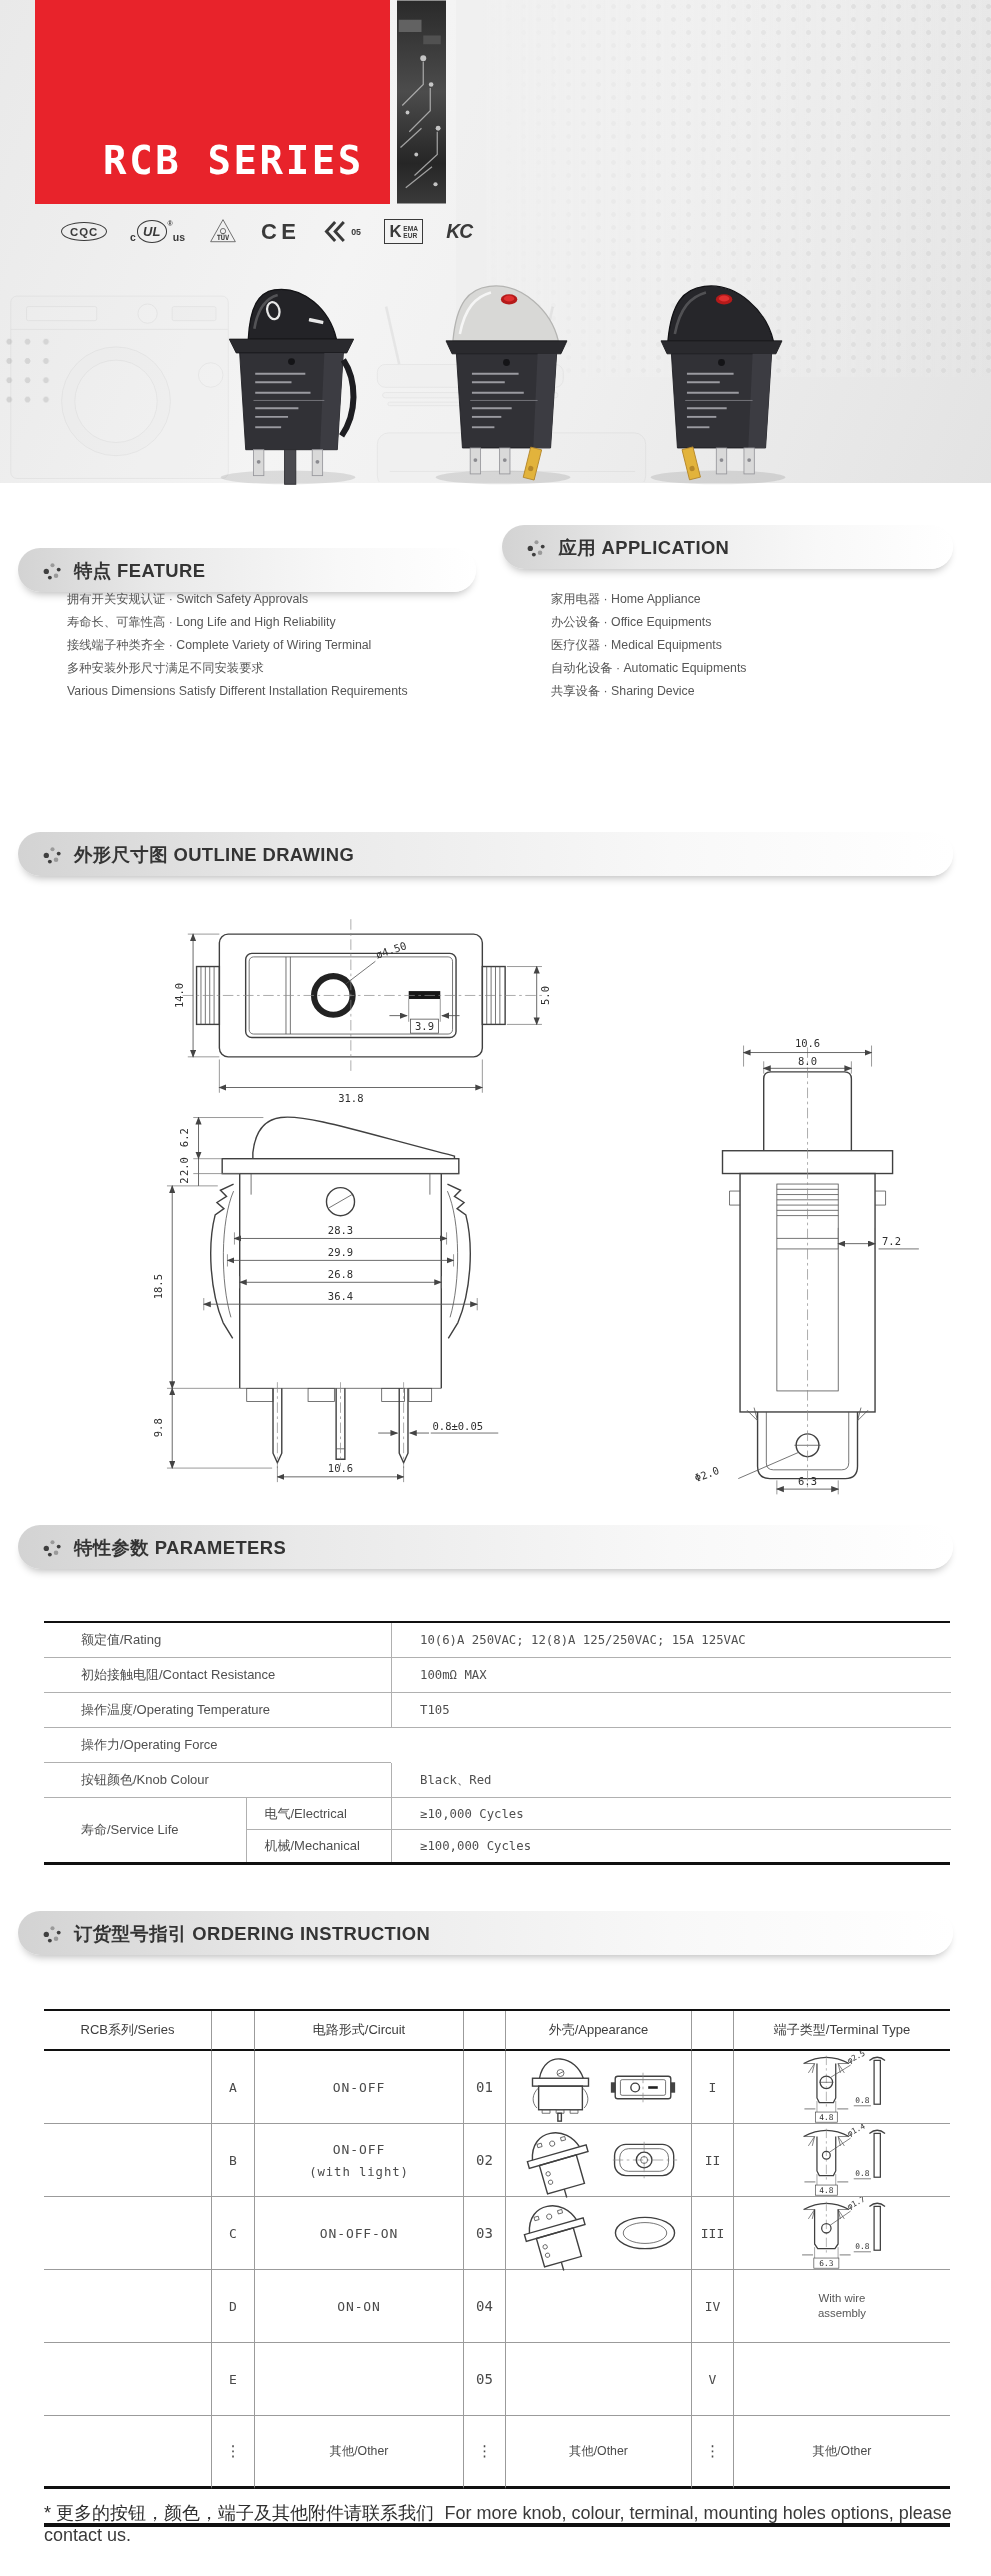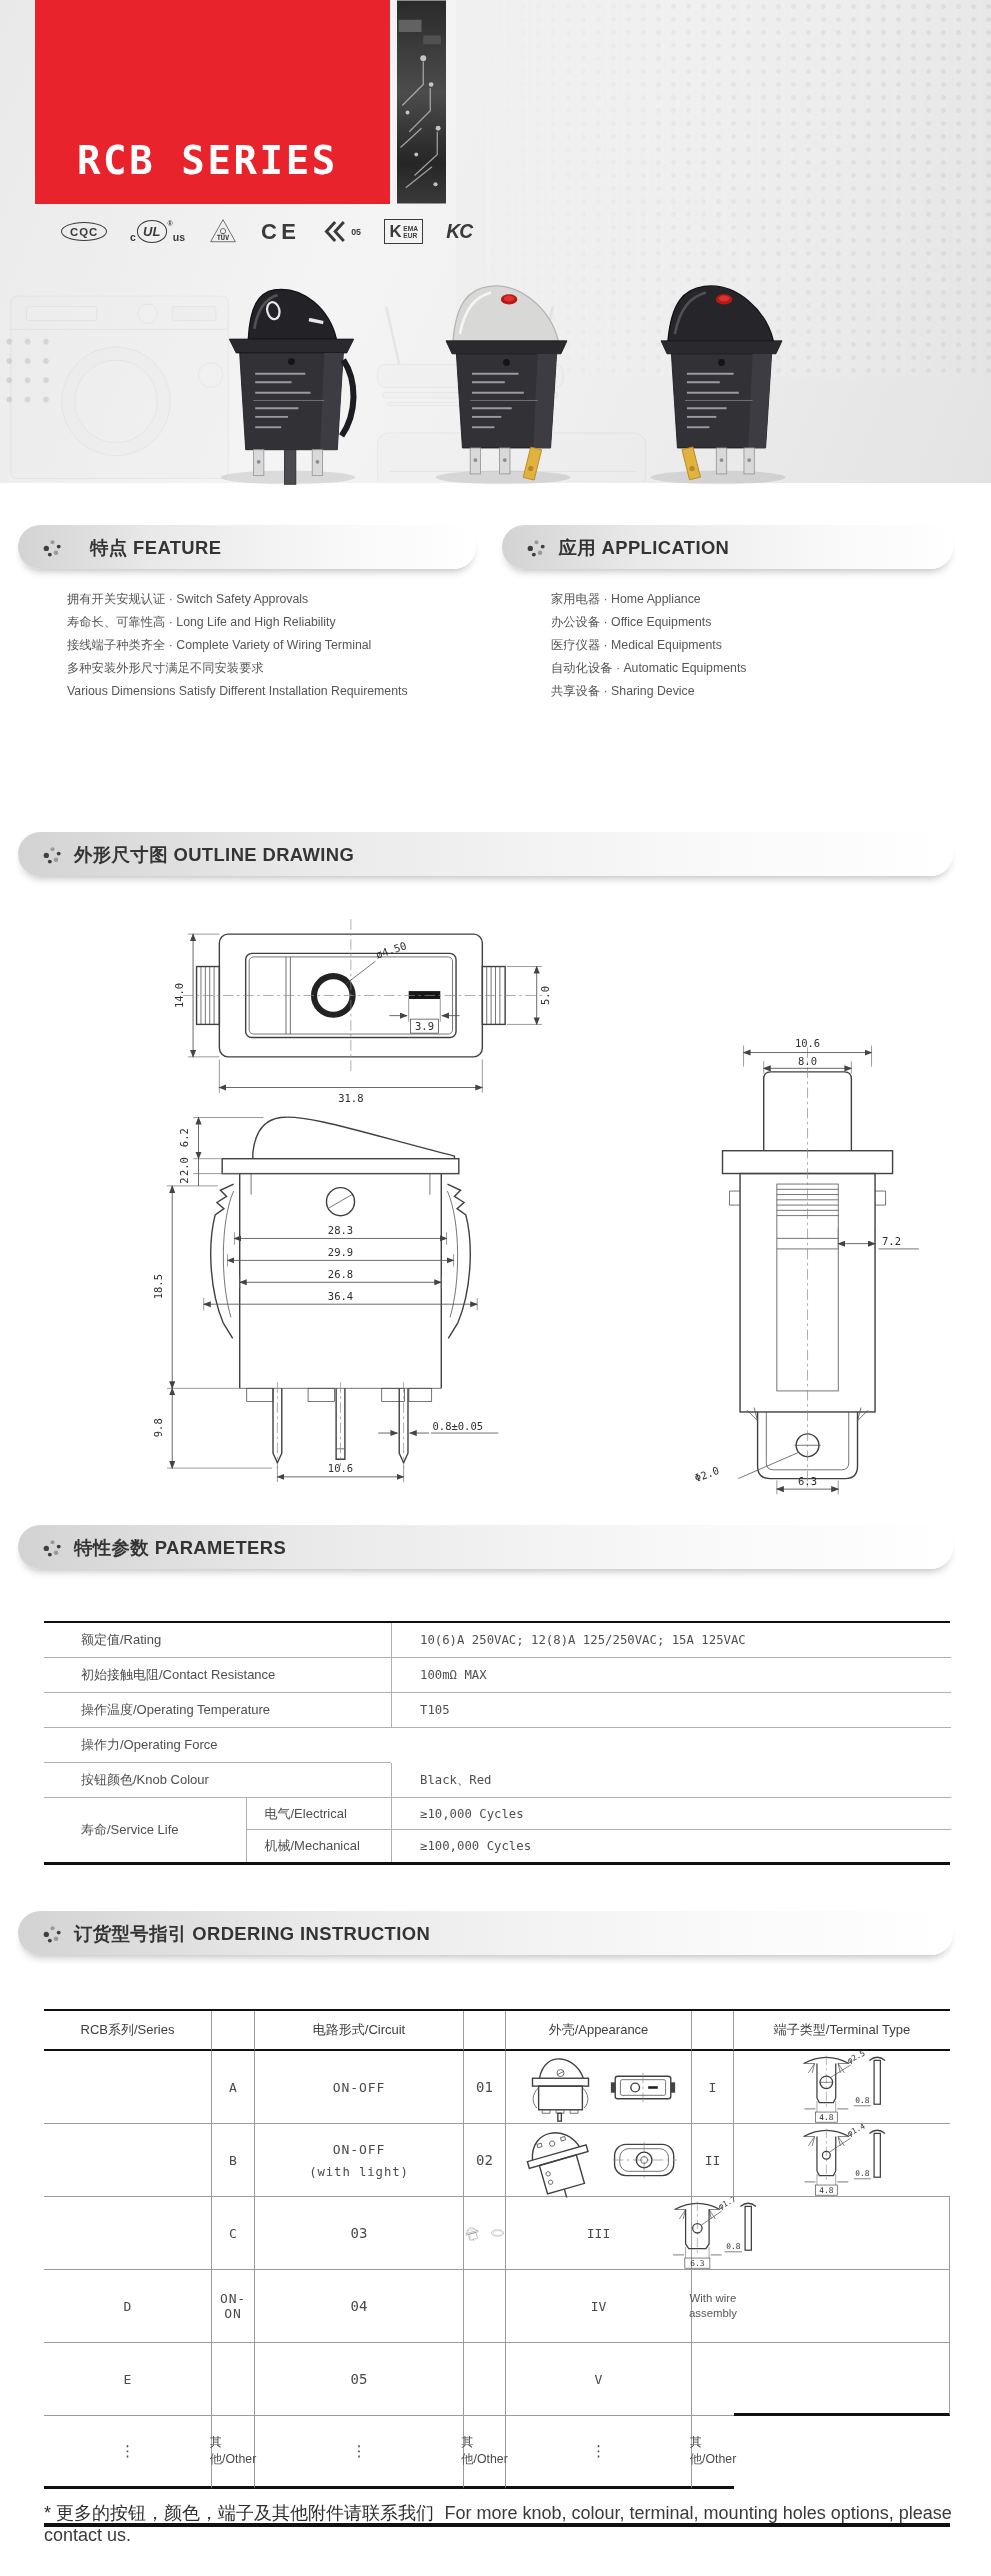--- a/index.html
+++ b/index.html
@@ -11,21 +11,21 @@
   .hero{position:absolute;left:0;top:0;width:991px;height:483px;
         background:linear-gradient(112deg,#e9e9e9 0%,#f4f4f4 38%,#efefef 62%,#e3e3e3 100%);}
   .dots-right{position:absolute;left:456px;top:0;width:535px;height:377px;
         background-image:linear-gradient(to left, rgba(240,240,240,0) 0%, rgba(240,240,240,.55) 55%, #efefef 95%),
                          radial-gradient(circle,#d7d7d7 2.1px, rgba(215,215,215,0) 2.6px);
         background-size:100% 100%,15px 13px;opacity:.75;}
   .dots-left{position:absolute;left:0;top:332px;width:58px;height:77px;
         background-image:radial-gradient(circle,#cccccc 2.6px, rgba(204,204,204,0) 3.2px);
         background-size:18.4px 19.3px;opacity:.8;}
   .red-block{position:absolute;left:35px;top:0;width:355px;height:204px;background:#e8232b;
-        display:flex;align-items:flex-end;padding:0 0 21px 42px;box-sizing:border-box;}
+        display:flex;align-items:flex-end;padding:0 0 21px 42px;box-sizing:border-box;justify-content:center;}
   .red-block h1{margin:0;color:#ffffff;font-family:"DejaVu Sans Mono",monospace;
         font-size:39px;font-weight:bold;letter-spacing:2.6px;}
   .circuit-strip{position:absolute;left:397px;top:0;width:49px;height:204px;}
 
   
   .certs{position:absolute;left:61px;top:214px;height:35px;display:flex;align-items:center;gap:23px;color:#3a3a3a;}
   .cert{display:flex;align-items:center;}
   .cqc{border:1.8px solid #3a3a3a;border-radius:50%;padding:2.6px 8px;font-size:11.4px;font-weight:bold;letter-spacing:0.9px;}
   .ul-wrap{font-size:10.5px;font-weight:bold;display:flex;align-items:flex-end;}
   .ul-circle{border:1.8px solid #3a3a3a;border-radius:50%;padding:2.6px 5.3px;font-size:13px;font-style:italic;font-weight:bold;margin:0 0.9px;}
@@ -275,21 +275,21 @@
           <circle cx="64" cy="230" r="3" fill="#b5872a"></circle>
         </g>
         <rect x="94" y="206" width="12" height="30" fill="#d9d9d9" stroke="#97979c"></rect>
         <circle cx="100" cy="220" r="2.2" fill="#8b8b90"></circle>
         <rect x="126" y="206" width="12" height="30" fill="#d9d9d9" stroke="#97979c"></rect>
         <circle cx="132" cy="220" r="2.2" fill="#8b8b90"></circle>
       </svg>
     </div>
   </div>
 
-  <div class="pill" style="left:17.5px;top:525px;width:458px;gap:16px;">
+  <div class="pill" style="left:17.5px;top:548px;width:458px;">
     <svg width="23" height="23" viewBox="0 0 26 26">
       <circle cx="6" cy="14" r="3" fill="#3f3f3f"></circle>
         <circle cx="13" cy="7" r="2.3" fill="#9a9a9a"></circle>
       <circle cx="20" cy="12" r="2.2" fill="#3f3f3f"></circle>
         <circle cx="10" cy="21" r="2.2" fill="#3f3f3f"></circle>
       <circle cx="17" cy="19" r="2.6" fill="#9a9a9a"></circle>
     </svg>
     <span class="ttl">特点 FEATURE</span>
   </div>
   <div class="plist" style="left:67px;top:588px;">
@@ -658,20 +658,21 @@
         <text class="dm2" x="45" y="88" text-anchor="middle">4.8</text>
         <path class="out" d="M100,12 Q110,4 120,12"></path>
         <rect class="out" x="106" y="12" width="8" height="56"></rect>
         <text class="dm2" x="100" y="66" text-anchor="end">0.8</text>
         <line class="thin" x1="80" y1="70" x2="102" y2="70"></line>
       </svg>
     </div>
 
     <div class="oc"></div>
     <div class="oc letter">C</div>
+    <div class="oc circ">ON-OFF-ON</div>
     <div class="oc mono">03</div>
     <div class="oc app-cell">
       <svg width="84" height="75" viewBox="0 0 96 86">
         <g transform="rotate(-16 48 44)">
           <path class="out" d="M18,34 C22,16 34,9 46,10 C60,11 70,21 74,34"></path>
           <rect class="thin" x="28" y="18" width="5" height="4"></rect>
             <rect class="thin" x="56" y="18" width="5" height="4"></rect>
           <circle class="thin" cx="45" cy="22" r="3"></circle>
           <rect class="out" x="12" y="34" width="70" height="8"></rect>
           <rect class="out" x="24" y="42" width="44" height="34"></rect>

